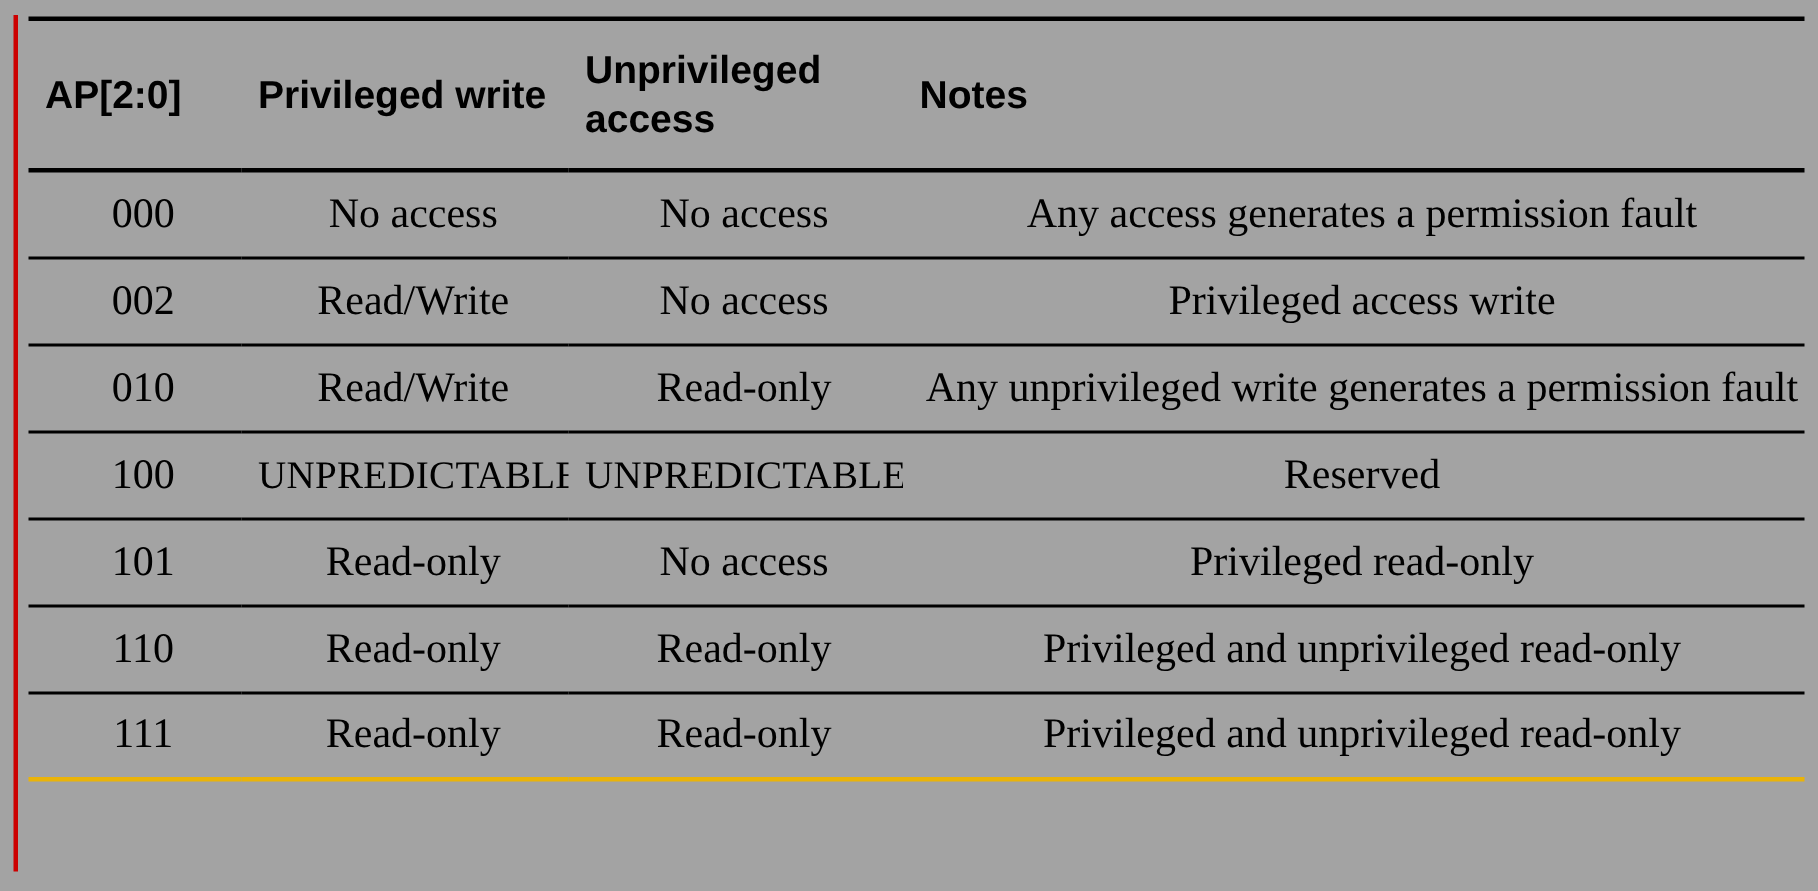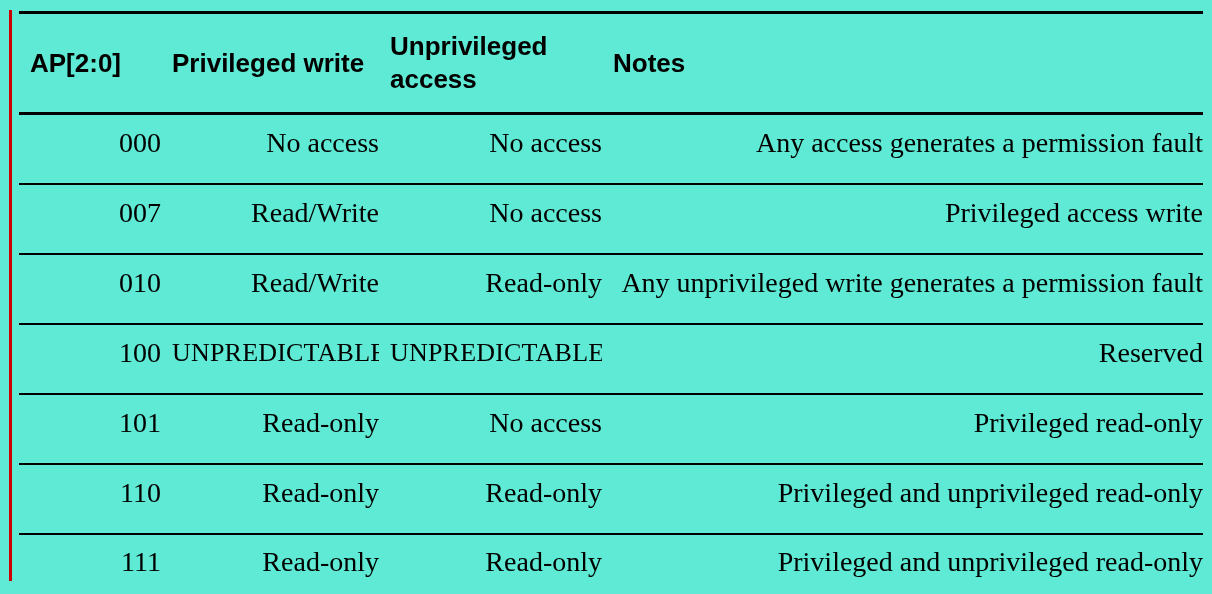--- a/index.html
+++ b/index.html
@@ -11,21 +11,21 @@
     width: 1212px;
     height: 594px;
     position: relative;
     overflow: hidden;
     font-family: "Liberation Serif", serif;
     color: #000000;
   }
   .page {
     position: absolute;
     inset: 0;
-    background: #5eead4;
+    background: #a3a3a3;
   }
   .change-bar {
     position: absolute;
     left: 9px;
     top: 10px;
     width: 3px;
     height: 571px;
     background: #cc0000;
   }
   table.perm-table {
@@ -51,24 +51,24 @@
     vertical-align: middle;
     height: 98px;
     padding: 0 0 0 11px;
     border-bottom: 3px solid #000000;
     white-space: normal;
   }
   td {
     font-family: "Liberation Serif", serif;
     font-size: 28px;
     line-height: 1.1;
-    text-align: right;
+    text-align: center;
     vertical-align: middle;
     height: 56px;
-    padding: 0 0 12px 11px;
+    padding: 0 0 0 11px;
     border-bottom: 2px solid #000000;
     white-space: nowrap;
     overflow: hidden;
   }
   tr.last-row td {
     height: 55px;
     border-bottom: 3px solid #eab308;
   }
   td.unpredictable {
     font-size: 26px;
@@ -97,21 +97,21 @@
       </tr>
     </thead>
     <tbody>
         <tr>
           <td>000</td>
           <td>No access</td>
           <td>No access</td>
           <td>Any access generates a permission fault</td>
         </tr>
         <tr>
-          <td>007</td>
+          <td>002</td>
           <td>Read/Write</td>
           <td>No access</td>
           <td>Privileged access write</td>
         </tr>
         <tr>
           <td>010</td>
           <td>Read/Write</td>
           <td>Read-only</td>
           <td>Any unprivileged write generates a permission fault</td>
         </tr>

